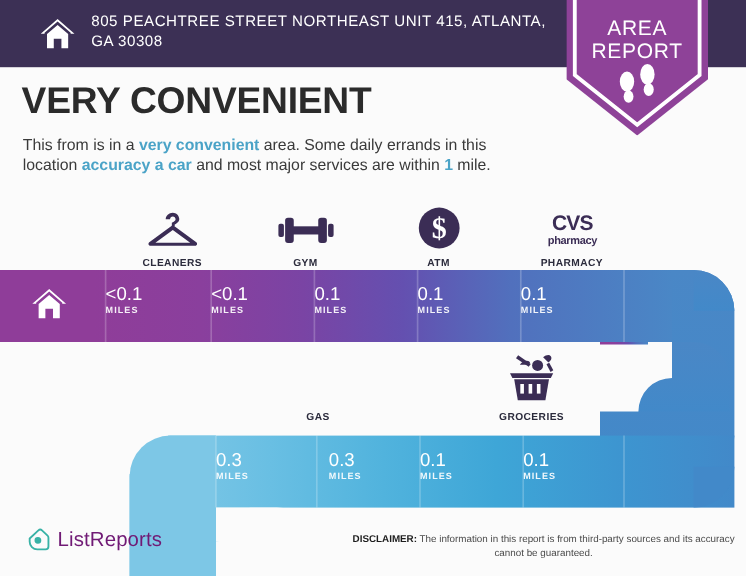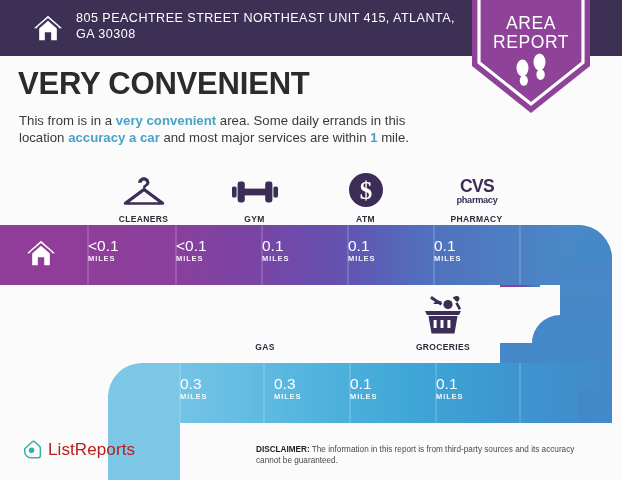--- a/index.html
+++ b/index.html
@@ -64,24 +64,24 @@
 
   .barlabels{position:absolute;left:0;top:225px;width:622px;height:255px;}
   .vlabel{position:absolute;color:#ffffff;}
   .vnum{font-size:15.5px;line-height:17px;font-weight:400;}
   .vunit{font-size:7.5px;line-height:10px;letter-spacing:.9px;font-weight:bold;opacity:.92;}
   .bar-home{position:absolute;left:26px;top:13px;width:30px;height:30px;}
 
   
   .logo{position:absolute;left:22px;top:440px;display:flex;align-items:center;z-index:5;}
   .logo-mark{width:20px;height:20px;margin-right:6px;}
-  .logo-text{font-size:17px;color:#b91c1c;letter-spacing:.1px;}
+  .logo-text{font-size:17px;color:#701a75;letter-spacing:.1px;}
   .disclaimer{
-    position:absolute;left:256px;top:444px;width:330px;
-    font-size:8.2px;line-height:11px;color:#4a4a4a;
+    position:absolute;left:288px;top:444px;width:330px;
+    font-size:8.2px;line-height:11px;color:#4a4a4a;text-align:center;
   }
   .disclaimer b{color:#1d1d1d;font-weight:bold;}
 </style>
 </head>
 <body>
 
 <div class="page">
 
   <div class="header">
     <div class="header-inner">

